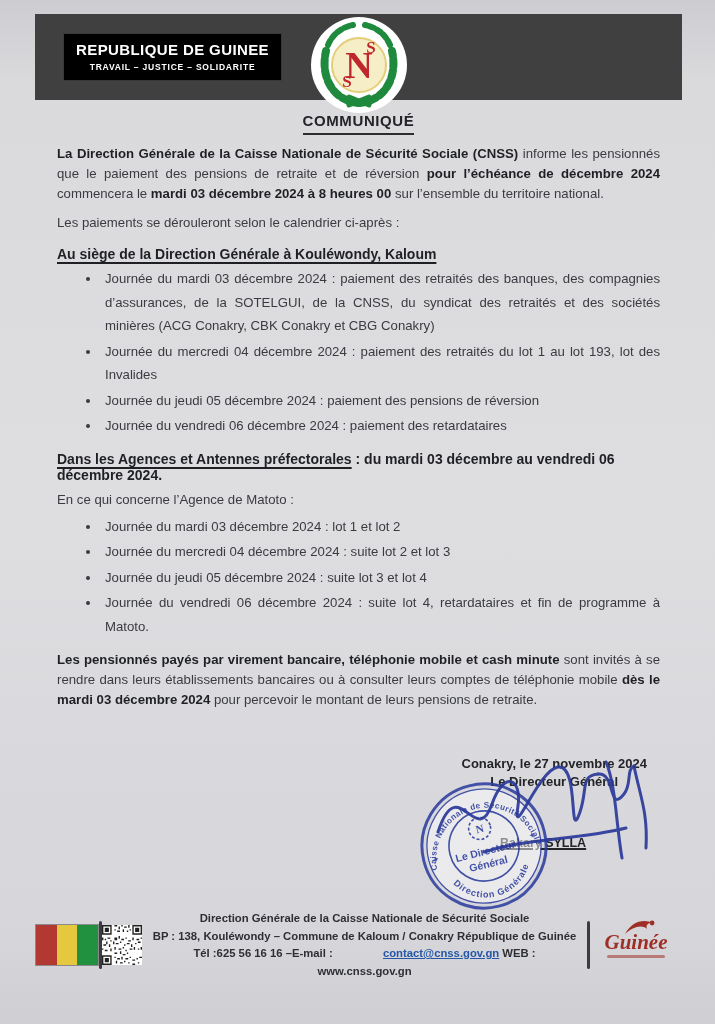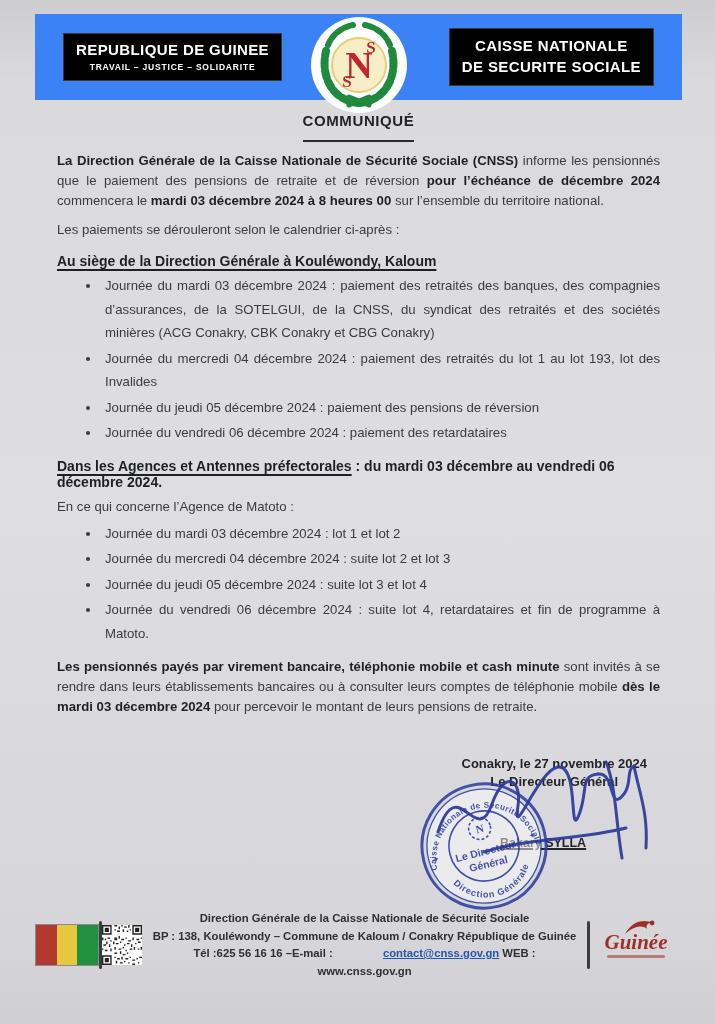--- a/index.html
+++ b/index.html
@@ -9,21 +9,21 @@
     background:linear-gradient(180deg,#cdcdd1 0%,#dadadd 8%,#dedee1 50%,#d6d6da 92%,#cfcfd3 100%);
     color:#35363c;
     position:relative;
     overflow:hidden;
   }
   .page { position:absolute; inset:0; }
 
   
   .banner {
     position:absolute; left:35px; top:14px; right:33px; height:86px;
-    background:#3b82f6;
+    background:#404040;
     display:flex; align-items:center; justify-content:space-between;
     padding:13px 28px;
   }
   .banner-box {
     background:#000; color:#fff; text-align:center;
     border:1px solid rgba(255,255,255,.22);
     padding:7px 12px 8px;
   }
   .banner-left-title { font-size:15px; font-weight:bold; letter-spacing:.4px; }
   .banner-left-sub   { font-size:8.5px; font-weight:bold; letter-spacing:.8px; margin-top:4px; }
@@ -32,21 +32,21 @@
     position:absolute; left:50%; top:3px; transform:translateX(-50%);
     width:96px; height:96px; border-radius:50%; background:#fff; z-index:2;
     display:flex; align-items:center; justify-content:center;
   }
 
   
   .content { position:absolute; left:57px; right:55px; top:104px; }
   .doc-title-wrap { text-align:center; margin-top:8px; }
   .doc-title {
     display:inline-block; font-size:15px; font-weight:bold; letter-spacing:.6px;
-    color:#232428; border-bottom:2.5px solid #2b2c30; padding-bottom:11px;
+    color:#232428; border-bottom:2.5px solid #2b2c30; padding-bottom:4px;
   }
   p.body-p { font-size:13.2px; line-height:20px; text-align:justify; margin-top:9px; color:#3a3b41; }
   p.body-p b, li b, .sec-h { color:#1f2024; }
   .sec-h {
     margin-top:13px; font-size:14px; font-weight:bold;
   }
   .u2 { text-decoration:underline; text-decoration-thickness:2px; text-underline-offset:3px; }
   ul.sched { margin:5px 0 0 44px; }
   ul.sched li {
     font-size:13.2px; line-height:23.5px; text-align:justify;
@@ -98,24 +98,20 @@
         <circle cx="48" cy="48" r="27" fill="#f6eec6" stroke="#e3ce7a" stroke-width="2"></circle>
         <path d="M48 86 C22 84 9 60 15 34" stroke="#1f8a3d" stroke-width="8" fill="none" stroke-dasharray="7 4" stroke-linecap="round"></path>
         <path d="M48 86 C74 84 87 60 81 34" stroke="#1f8a3d" stroke-width="8" fill="none" stroke-dasharray="7 4" stroke-linecap="round"></path>
         <path d="M17 28 C22 16 32 10 42 8" stroke="#1f8a3d" stroke-width="6" fill="none" stroke-dasharray="5 3" stroke-linecap="round"></path>
         <path d="M79 28 C74 16 64 10 54 8" stroke="#1f8a3d" stroke-width="6" fill="none" stroke-dasharray="5 3" stroke-linecap="round"></path>
         <path d="M38 88 L58 80 M38 80 L58 88" stroke="#1f8a3d" stroke-width="5" stroke-linecap="round"></path>
         <text x="48" y="61" font-size="38" font-weight="bold" fill="#c0272d" text-anchor="middle" font-family="Liberation Serif, serif">N</text>
         <text x="60" y="36" font-size="17" font-weight="bold" fill="#c0272d" text-anchor="middle" font-family="Liberation Serif, serif">S</text>
         <text x="36" y="70" font-size="17" font-weight="bold" fill="#c0272d" text-anchor="middle" font-family="Liberation Serif, serif">S</text>
       </svg>
-    </div>
-    <div class="banner-box">
-      <div class="banner-right-line">CAISSE NATIONALE</div>
-      <div class="banner-right-line">DE SECURITE SOCIALE</div>
     </div>
   </div>
 
   <div class="content">
     <div class="doc-title-wrap">
       <span class="doc-title">COMMUNIQUÉ</span>
     </div>
 
     <p class="body-p"><b>La Direction Générale de la Caisse Nationale de Sécurité Sociale (CNSS) </b><span>informe les pensionnés que le paiement des pensions de retraite et de réversion </span><b>pour l’échéance de décembre 2024 </b><span>commencera le </span><b>mardi 03 décembre 2024 à 8 heures 00 </b><span>sur l’ensemble du territoire national.</span></p>
 

